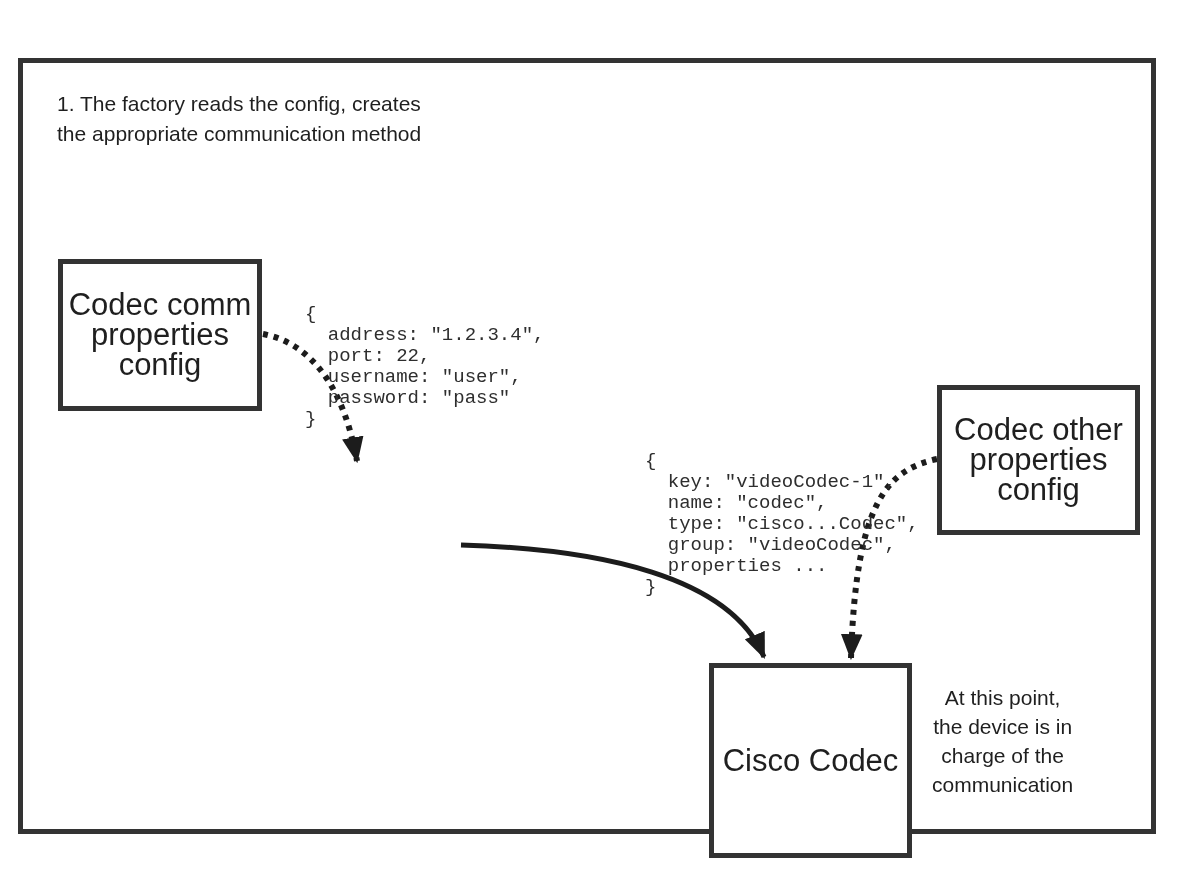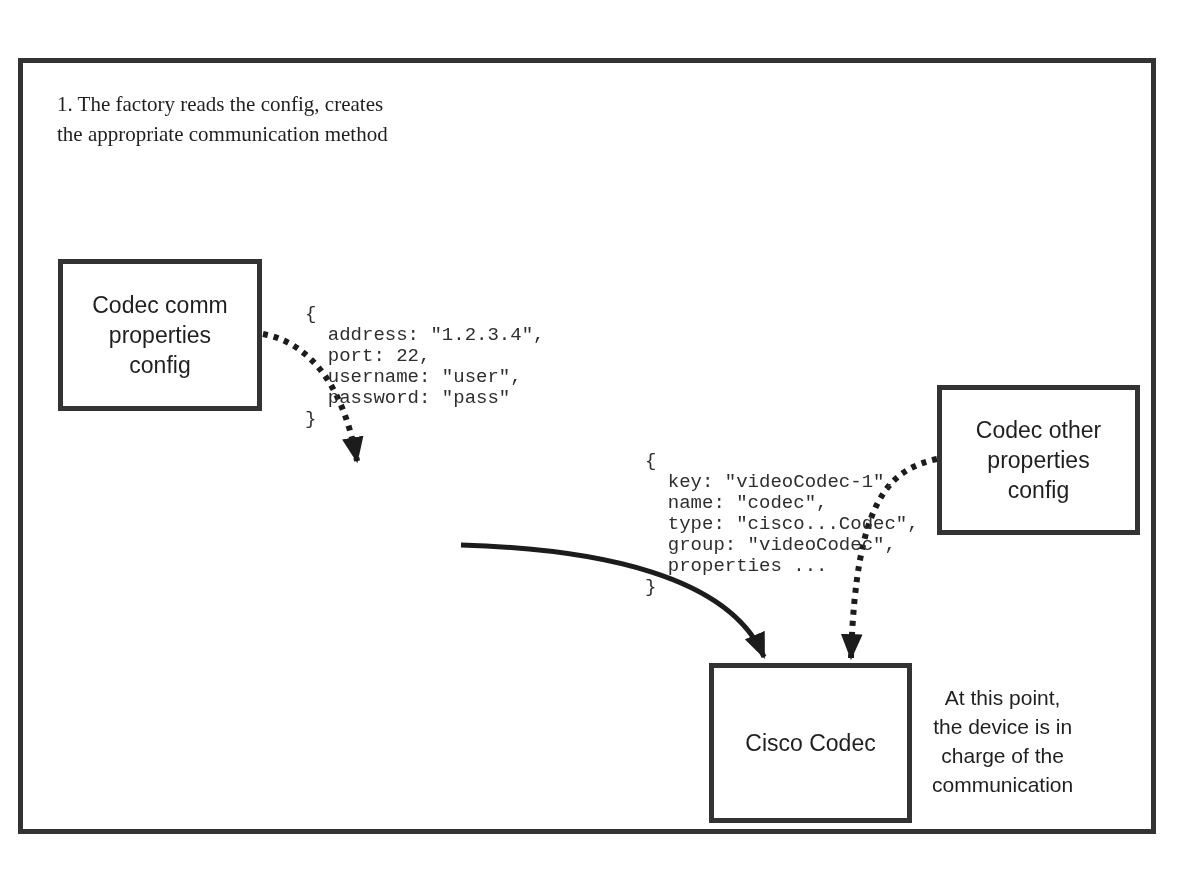--- a/index.html
+++ b/index.html
@@ -60,42 +60,42 @@
     position: absolute;
     border: 5px solid #333333;
     box-sizing: border-box;
     background: #ffffff;
     display: flex;
     align-items: center;
     justify-content: center;
     text-align: center;
   }
   .node-label {
-    font-size: 23px;
+    font-size: 31px;
     line-height: 30px;
     white-space: pre-line;
     color: #1f1f1f;
   }
   .code {
     position: absolute;
     margin: 0;
     font-family: "Liberation Mono", monospace;
     font-size: 19px;
     line-height: 21px;
     white-space: pre;
     color: #2e2e2e;
     background: transparent;
   }
-  #note-step1 { left: 57px;  top: 89px; font-family: Liberation Serif, serif; }
+  #note-step1 { left: 57px;  top: 89px; }
   #note-step2 { left: 633px; top: 89px; }
   #note-at-this-point { left: 932px; top: 683px; }
   #box-codec-comm  { left: 58px;  top: 259px; width: 204px; height: 152px; }
   #box-ssh-client  { left: 258px; top: 470px; width: 203px; height: 150px; }
   #box-codec-other { left: 937px; top: 385px; width: 203px; height: 150px; justify-content: center; }
-  #box-cisco-codec { left: 709px; top: 663px; width: 203px; height: 160px; }
+  #box-cisco-codec { left: 709px; top: 663px; width: 203px; height: 195px; }
   #code-comm-properties  { left: 305px; top: 304px; }
   #code-codec-properties { left: 645px; top: 451px; }
 </style>
 </head>
 <body>
 
 <div class="canvas">
 
   <div class="outer-frame"></div>
 

